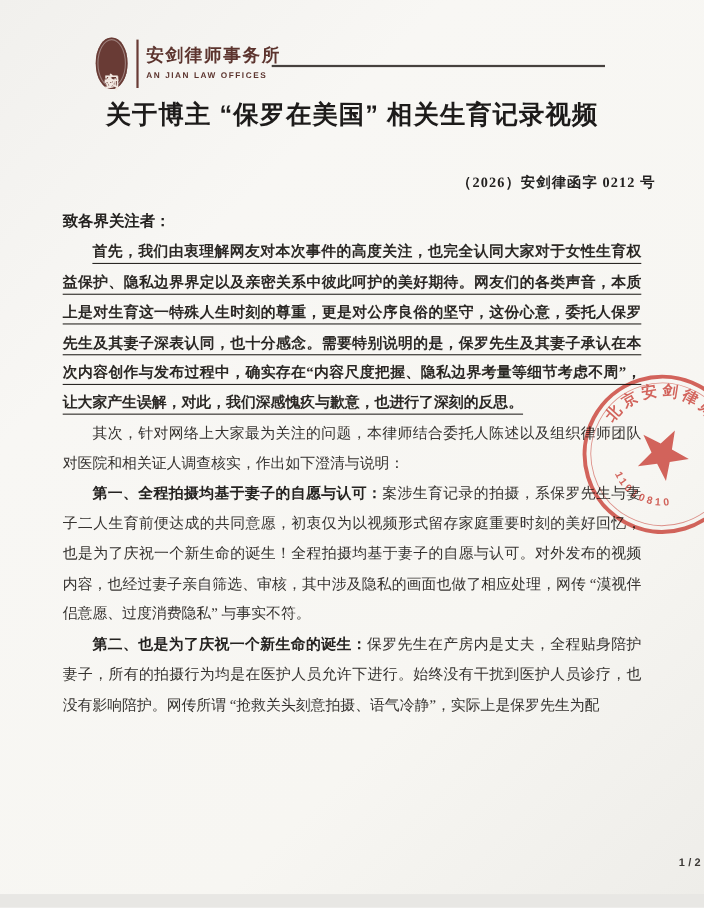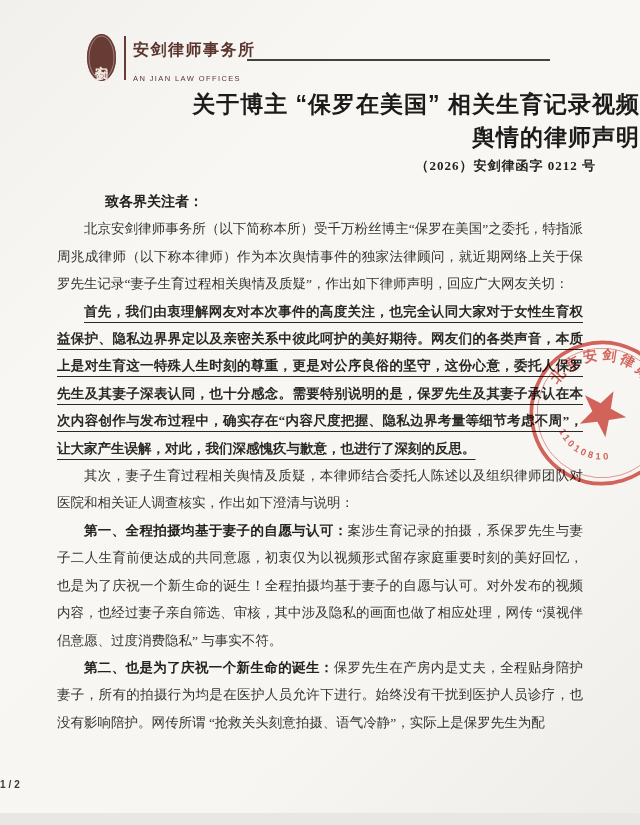--- a/index.html
+++ b/index.html
@@ -14,50 +14,50 @@
   .seal-oval {
     position:absolute; left:0; top:1px; width:29px; height:47px;
     background:#693b35; border-radius:50%;
     color:#f3e9e2; display:flex; align-items:center; justify-content:center;
     writing-mode:vertical-rl; font-size:13px; font-weight:700; letter-spacing:3px; line-height:1;
     box-shadow:inset 0 0 0 1.5px #693b35, inset 0 0 0 2.5px rgba(255,255,255,.35);
   }
   .logo-divider { position:absolute; left:37px; top:3px; width:1.5px; height:44px; background:#693b35; }
   .firm-names { position:absolute; left:46px; top:7px; font-family:"Liberation Sans","DejaVu Sans",sans-serif; }
   .firm-cn { font-size:16px; font-weight:800; color:#5c342e; letter-spacing:1.5px; }
-  .firm-en { font-size:7.5px; font-weight:400; color:#5c342e; letter-spacing:1.4px; margin-top:13px; }
+  .firm-en { font-size:7.5px; font-weight:700; color:#5c342e; letter-spacing:1.4px; margin-top:3px; }
   .head-rule { position:absolute; left:160px; right:32px; top:26px; height:1.8px; background:#46413e; }
   
   .doc-title {
-    position:absolute; top:88px; left:0; right:0; text-align:right;
+    position:absolute; top:88px; left:0; right:0; text-align:center;
     font-family:"Liberation Sans","DejaVu Sans",sans-serif;
     font-weight:900; color:#1d1b1a; font-size:23px; line-height:33px; letter-spacing:1px;
   }
   .doc-title span { display:block; }
   .reference {
     position:absolute; top:157px; right:44px;
     font-size:13px; font-weight:700; color:#232120; letter-spacing:1px;
   }
   
   .body-text {
     position:absolute; top:188px; left:57px; width:526px;
     font-size:13.5px; line-height:27.4px; text-align:justify; color:#35322f;
   }
-  .salutation { font-weight:800; font-size:14px; color:#242220;margin-left:48px; }
+  .salutation { font-weight:800; font-size:14px; color:#242220; }
   .body-text p { text-indent:2em; }
   .para-underlined {
     font-weight:700; color:#2b2825;
     text-decoration:underline; text-underline-offset:6px; text-decoration-thickness:1px;
   }
   .point-lead { font-weight:800; color:#242220; }
   
   .stamp { position:absolute; left:520px; top:331px; width:164px; height:164px; mix-blend-mode:multiply; opacity:.88; }
   
   .page-footer {
-    position:absolute; top:779px; left:0; right:0; text-align:left;
+    position:absolute; top:779px; left:0; right:0; text-align:right;
     font-family:"Liberation Sans","DejaVu Sans",sans-serif;
     font-size:10px; font-weight:700; letter-spacing:3px; color:#3c3936;
   }
 </style>
 </head>
 <body>
 
 <div class="sheet">
 
   <header class="letterhead">
@@ -67,30 +67,28 @@
     <div class="logo-divider"></div>
     <div class="firm-names">
       <div class="firm-cn">安剑律师事务所</div>
       <div class="firm-en">AN JIAN LAW OFFICES</div>
     </div>
     <div class="head-rule"></div>
   </header>
 
   <h1 class="doc-title">
     <span>关于博主 “保罗在美国” 相关生育记录视频</span>
-    <span>舆情的律师声明</span>
   </h1>
 
   <div class="reference">（2026）安剑律函字 0212 号</div>
 
   <div class="body-text">
     <div class="salutation">致各界关注者：</div>
-    <p>北京安剑律师事务所（以下简称本所）受千万粉丝博主“保罗在美国”之委托，特指派周兆成律师（以下称本律师）作为本次舆情事件的独家法律顾问，就近期网络上关于保罗先生记录“妻子生育过程相关舆情及质疑”，作出如下律师声明，回应广大网友关切：</p>
     <p class="para-underlined">首先，我们由衷理解网友对本次事件的高度关注，也完全认同大家对于女性生育权益保护、隐私边界界定以及亲密关系中彼此呵护的美好期待。网友们的各类声音，本质上是对生育这一特殊人生时刻的尊重，更是对公序良俗的坚守，这份心意，委托人保罗先生及其妻子深表认同，也十分感念。需要特别说明的是，保罗先生及其妻子承认在本次内容创作与发布过程中，确实存在“内容尺度把握、隐私边界考量等细节考虑不周”，让大家产生误解，对此，我们深感愧疚与歉意，也进行了深刻的反思。</p>
-    <p>其次，妻子生育过程相关舆情及质疑，本律师结合委托人陈述以及组织律师团队对医院和相关证人调查核实，作出如下澄清与说明：</p>
+    <p>其次，针对网络上大家最为关注的问题，本律师结合委托人陈述以及组织律师团队对医院和相关证人调查核实，作出如下澄清与说明：</p>
     <p><b class="point-lead">第一、全程拍摄均基于妻子的自愿与认可：</b><span>案涉生育记录的拍摄，系保罗先生与妻子二人生育前便达成的共同意愿，初衷仅为以视频形式留存家庭重要时刻的美好回忆，也是为了庆祝一个新生命的诞生！全程拍摄均基于妻子的自愿与认可。对外发布的视频内容，也经过妻子亲自筛选、审核，其中涉及隐私的画面也做了相应处理，网传 “漠视伴侣意愿、过度消费隐私” 与事实不符。</span></p>
     <p><b class="point-lead">第二、也是为了庆祝一个新生命的诞生：</b><span>保罗先生在产房内是丈夫，全程贴身陪护妻子，所有的拍摄行为均是在医护人员允许下进行。始终没有干扰到医护人员诊疗，也没有影响陪护。网传所谓 “抢救关头刻意拍摄、语气冷静”，实际上是保罗先生为配</span></p>
   </div>
 
   <svg class="stamp" viewBox="0 0 200 200" aria-hidden="true">
     <defs>
       <path id="ringPath" d="M 35,100 A 65,65 0 0 1 165,100"></path>
       <path id="numPath" d="M 46,118 A 57,57 0 0 0 154,118"></path>
     </defs>
     <g transform="rotate(28 100 100)" fill="none">

